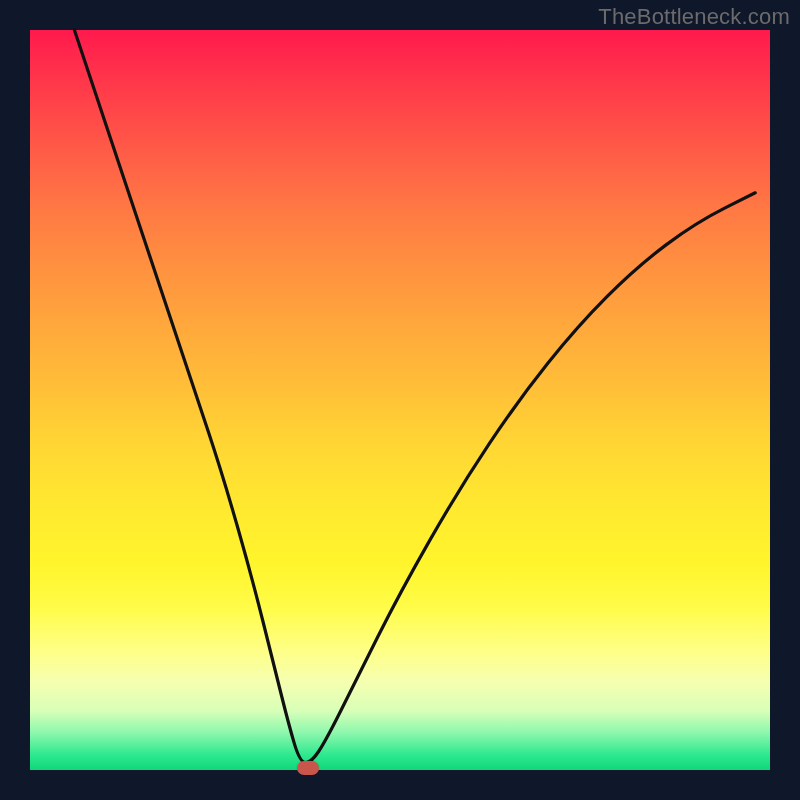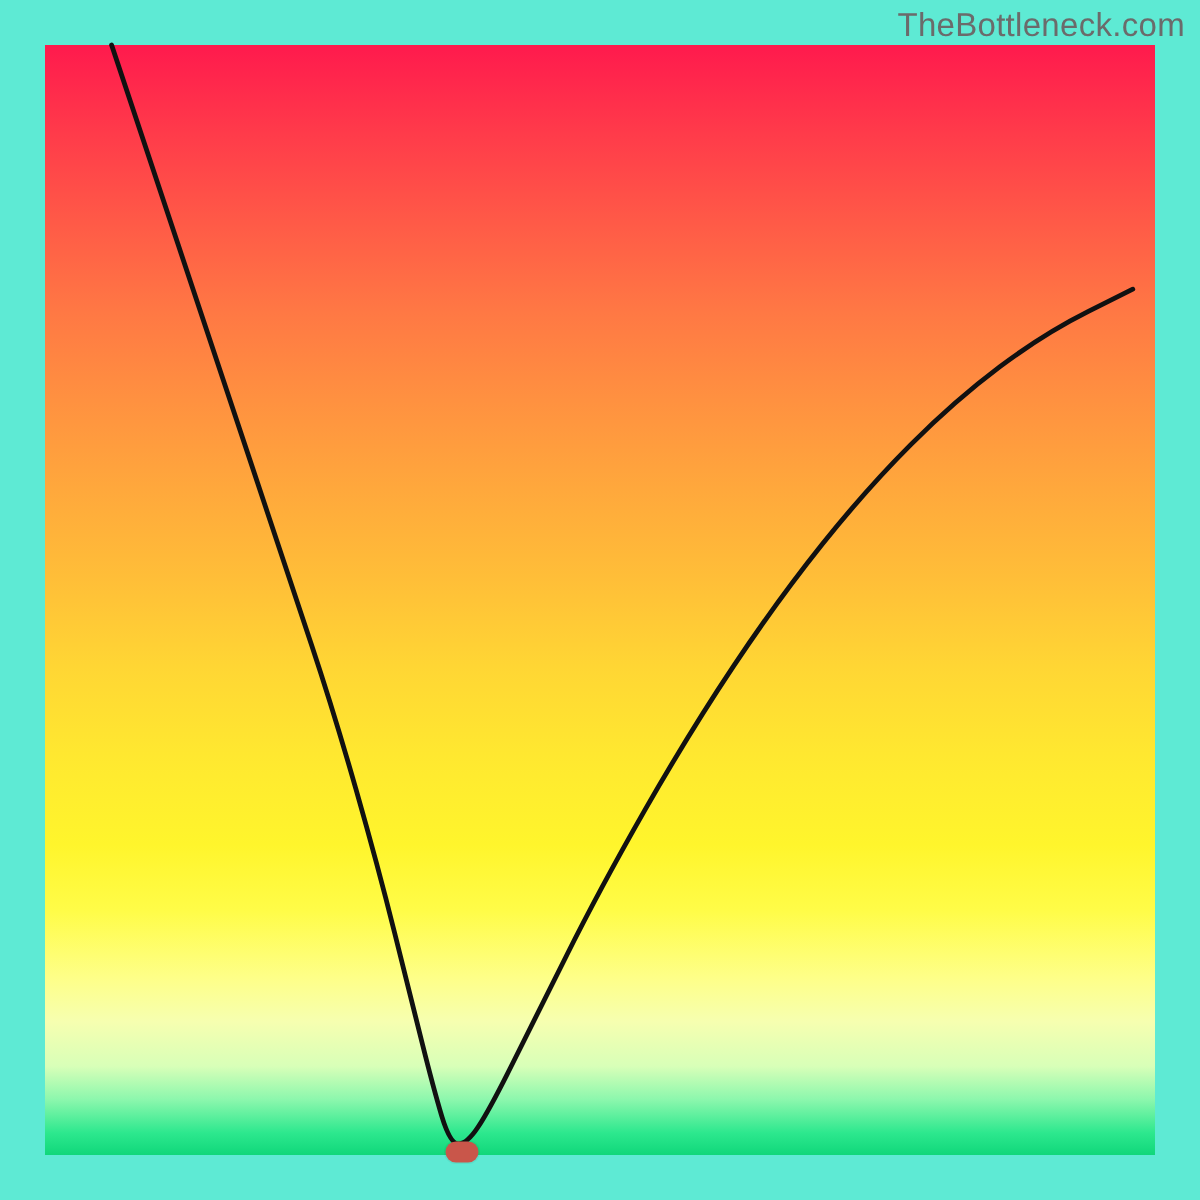--- a/index.html
+++ b/index.html
@@ -10,21 +10,21 @@
     background: #000;
     overflow: hidden;
     font-family: Arial, Helvetica, sans-serif;
   }
   .frame {
     position: absolute;
     top: 0;
     left: 0;
     width: 800px;
     height: 800px;
-    background: #5eead4;
+    background: #0f172a;
   }
   .plot-area {
     position: absolute;
     top: 30px;
     left: 30px;
     width: 740px;
     height: 740px;
     background: linear-gradient(
       to bottom,
       #ff1a4d 0%,

